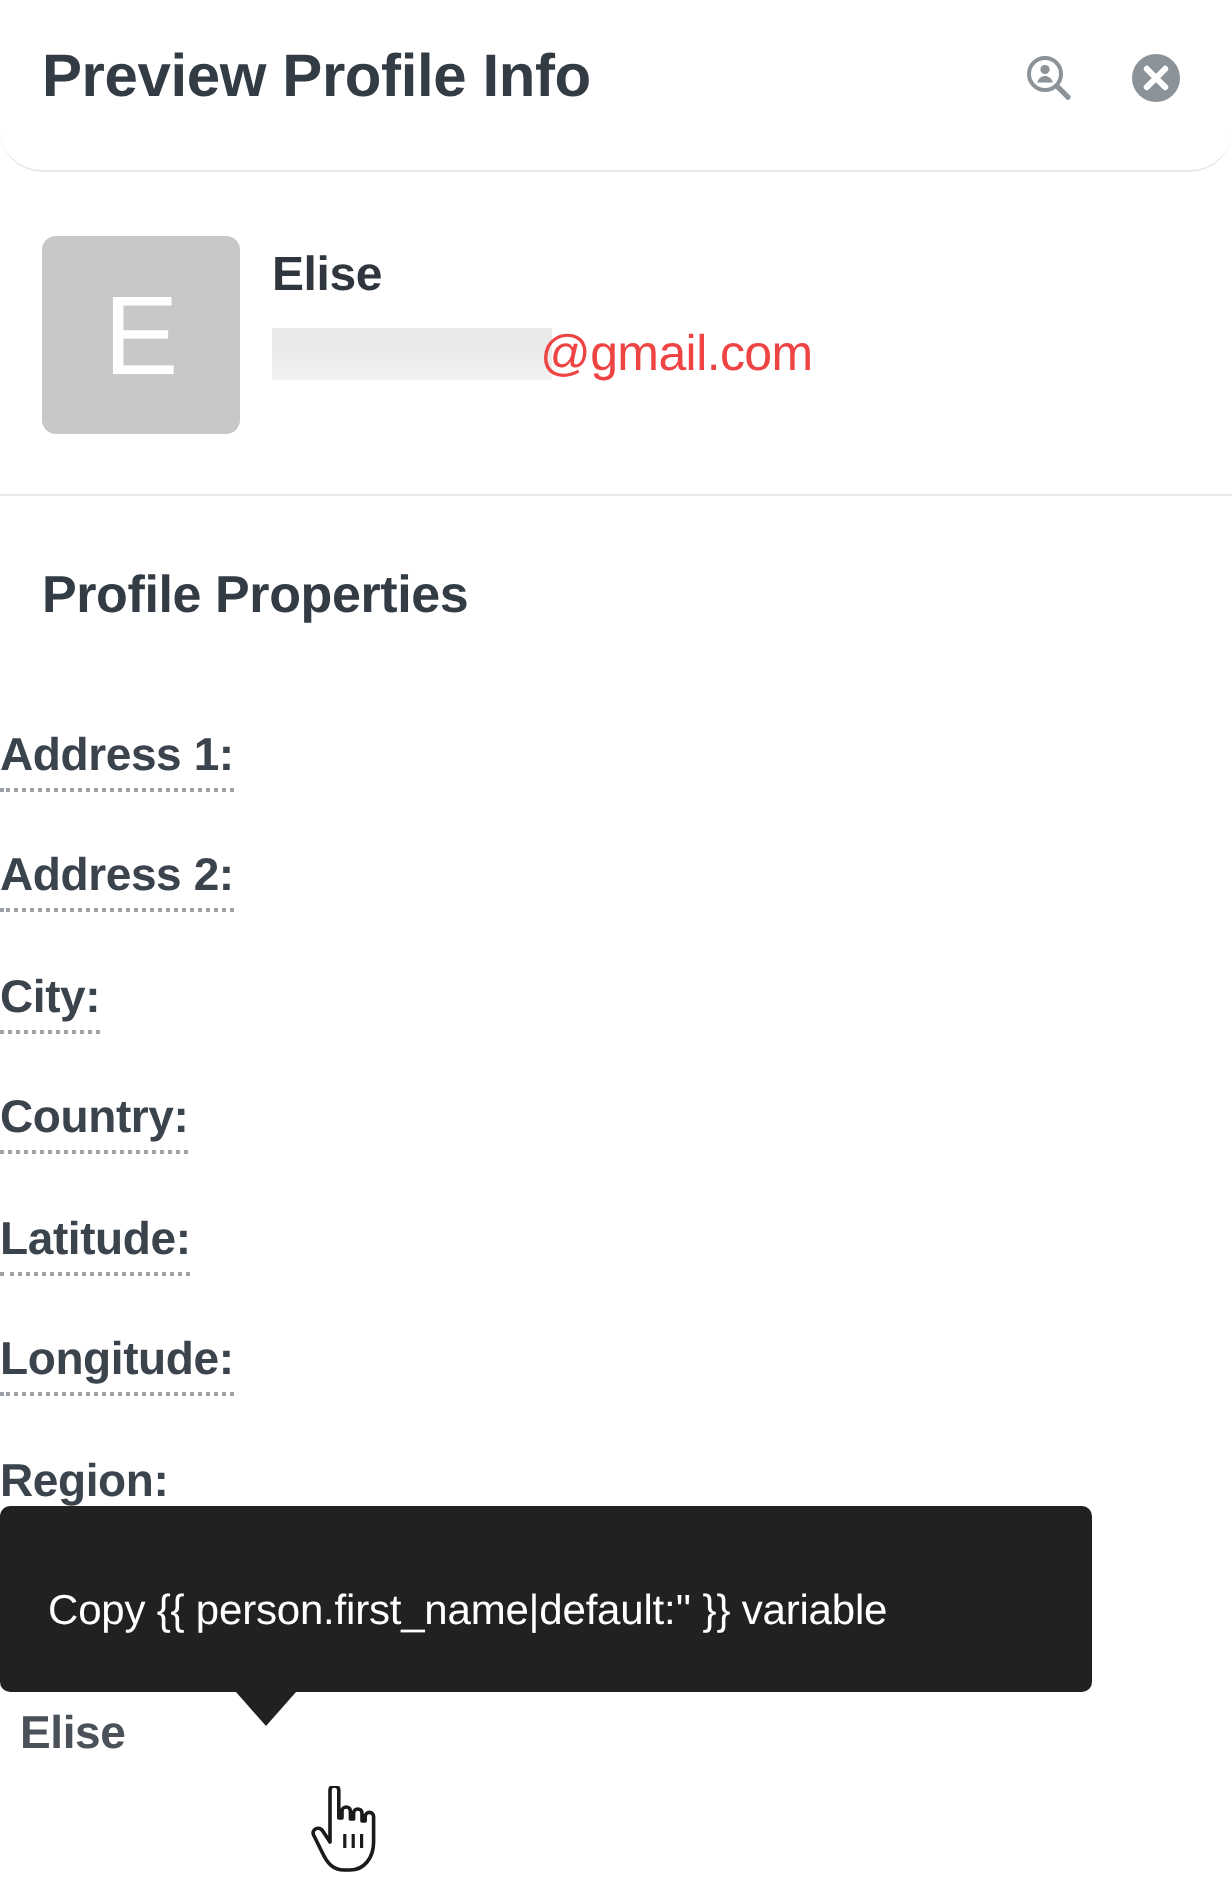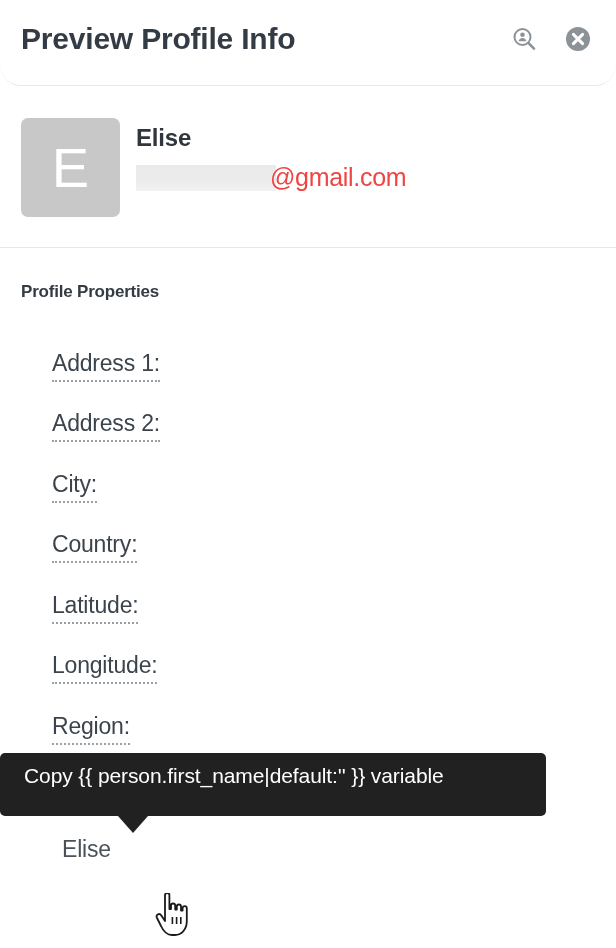--- a/index.html
+++ b/index.html
@@ -120,38 +120,38 @@
   .properties {
     position: absolute;
     left: 0;
     top: 249px;
     width: 616px;
   }
   .properties-title {
     position: absolute;
     left: 21px;
     top: 33px;
-    font-size: 17px;
+    font-size: 26px;
     font-weight: 700;
     color: #333b44;
     letter-spacing: -0.2px;
   }
   .prop-list {
     position: absolute;
     left: 0;
     top: 86px;
     width: 616px;
     list-style: none;
   }
   .prop-row {
     position: relative;
     height: 60.5px;
-    padding-left: 52px;
     display: flex;
-    align-items: center;
+    align-items: flex-end;
+    font-weight: bold;
   }
   .prop-label {
     font-size: 23px;
     color: #3b444c;
     line-height: 28px;
     border-bottom: 2px dotted #9aa0a6;
     padding-bottom: 3px;
     cursor: pointer;
     white-space: nowrap;
     letter-spacing: -0.2px;
@@ -166,21 +166,21 @@
   }
 
   
   .tooltip {
     position: absolute;
     left: 0;
     top: 753px;
     width: 546px;
     background: #212121;
     border-radius: 5px;
-    padding: 5px 24px 22px 24px;
+    padding: 35px 24px 22px 24px;
     color: #ffffff;
     font-size: 21px;
     line-height: 36px;
     letter-spacing: -0.1px;
     z-index: 30;
   }
   .tooltip-arrow {
     position: absolute;
     left: 118px;
     top: 100%;

